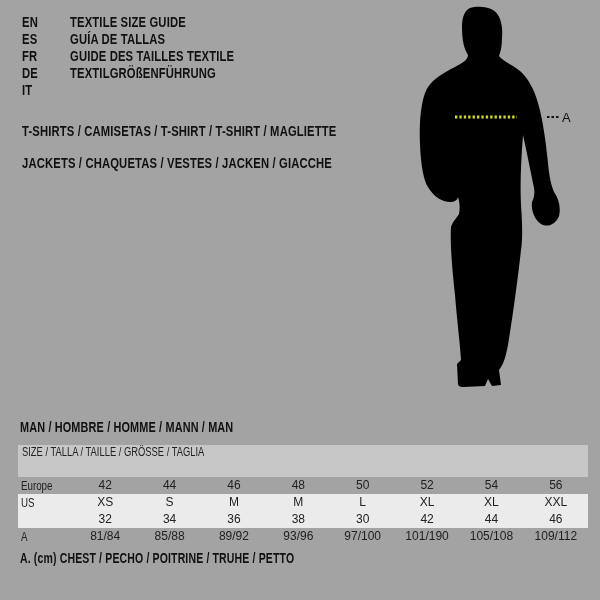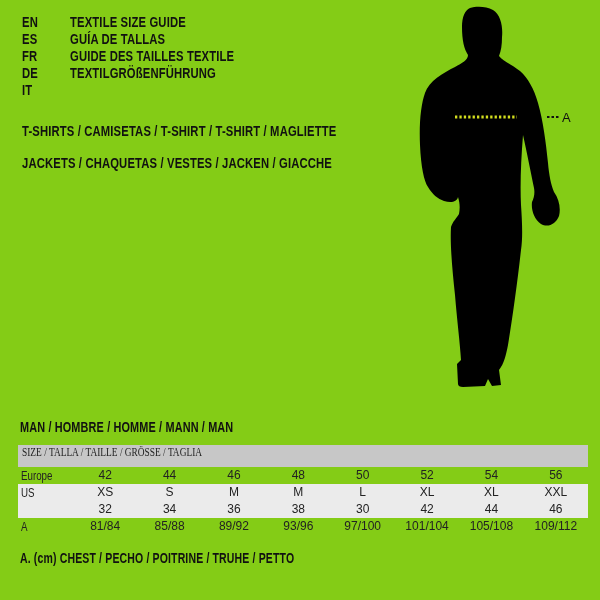--- a/index.html
+++ b/index.html
@@ -3,21 +3,21 @@
 <meta charset="utf-8">
 <style>
   html, body {
     margin: 0; padding: 0;
     width: 600px; height: 600px;
     background: #ffffff;
     font-family: "Liberation Sans", sans-serif;
     color: #111111;
     overflow: hidden;
   }
-  .page { position: relative; width: 600px; height: 600px; background:#84cc16; }
+  .page { position: relative; width: 600px; height: 600px; background:#a3a3a3; }
 
   .cond { transform: scaleX(0.75); transform-origin: 0 50%; white-space: nowrap; display: inline-block; }
 
   
   .lang-list { position: absolute; left: 22px; top: 13px; }
   .lang-row { display: flex; height: 17px; align-items: center; }
   .lang-code { width: 48px; font-weight: bold; font-size: 15px; }
   .lang-code .cond, .lang-label .cond { font-weight: bold; font-size: 15px; letter-spacing: 0.2px; }
   .lang-label { flex: 1; }
 
@@ -28,21 +28,21 @@
 
   
   .figure-wrap { position: absolute; left: 415px; top: 5px; width: 165px; height: 385px; }
 
   
   .section-title { position: absolute; left: 20px; top: 418px; text-align: right; }
   .section-title .cond { font-weight: bold; font-size: 14.5px; letter-spacing: 0.2px; }
 
   
   .size-table { position: absolute; left: 18px; top: 445px; width: 570px; font-size: 12px; }
-  .table-header { height: 22px; line-height: 15px; background: #c7c7c7; padding-left: 4px; font-family: Liberation Serif, serif; }
+  .table-header { height: 32px; line-height: 15px; background: #c7c7c7; padding-left: 4px; }
   .table-header .cond { font-size: 12.5px; color: #222; }
   .t-row { display: flex; height: 17px; line-height: 17px; }
   .t-row.band { background: #ebebeb; }
   .row-label { width: 52px; padding-left: 3px; }
   .row-label .cond { font-size: 13px; color: #222; }
   .t-cell { flex: 1; text-align: center; color: #222; font-size: 12px; }
 
   
   .footnote { position: absolute; left: 20px; top: 549px; }
   .footnote .cond { font-weight: bold; font-size: 14px; letter-spacing: 0.2px; }
@@ -165,21 +165,21 @@
       <span class="t-cell">46</span>
     </div>
 
     <div class="t-row">
       <span class="row-label"><span class="cond">A</span></span>
       <span class="t-cell">81/84</span>
       <span class="t-cell">85/88</span>
       <span class="t-cell">89/92</span>
       <span class="t-cell">93/96</span>
       <span class="t-cell">97/100</span>
-      <span class="t-cell">101/104</span>
+      <span class="t-cell">101/190</span>
       <span class="t-cell">105/108</span>
       <span class="t-cell">109/112</span>
     </div>
   </div>
 
   <div class="footnote">
     <span class="cond">A. (cm) CHEST / PECHO / POITRINE / TRUHE / PETTO</span>
   </div>
 
 </div>

